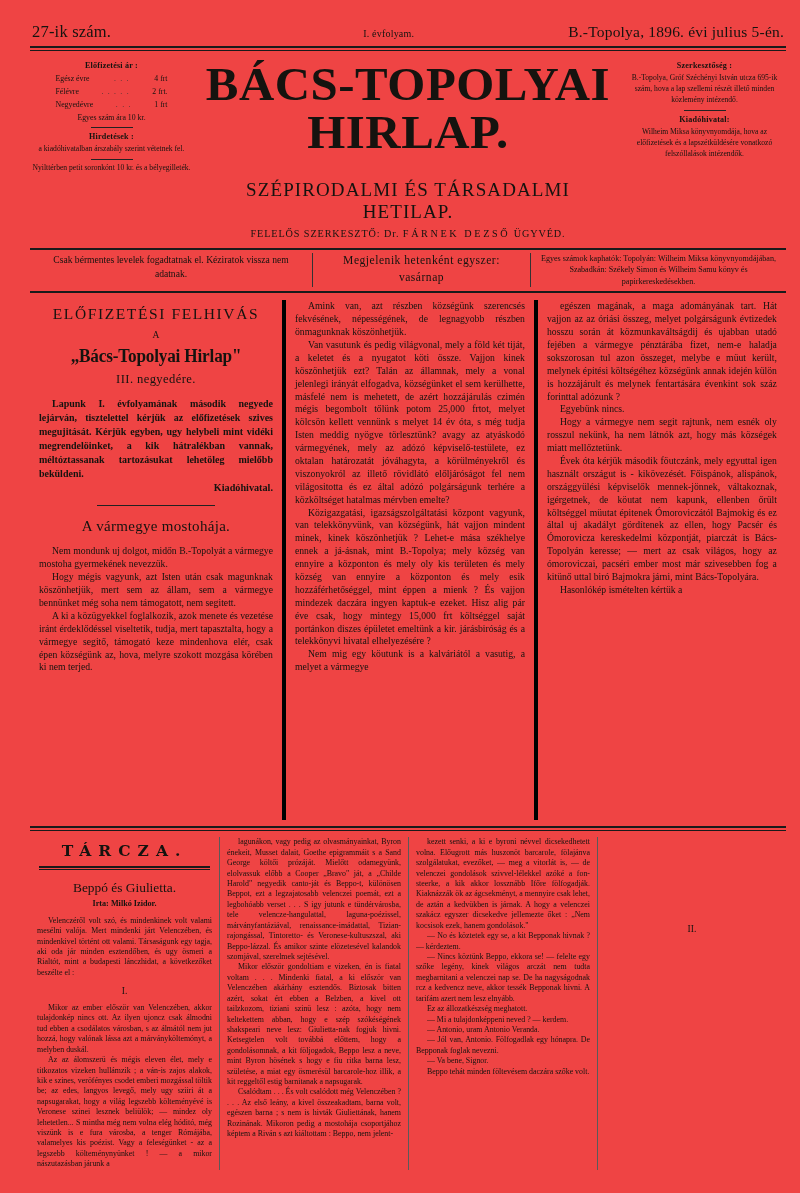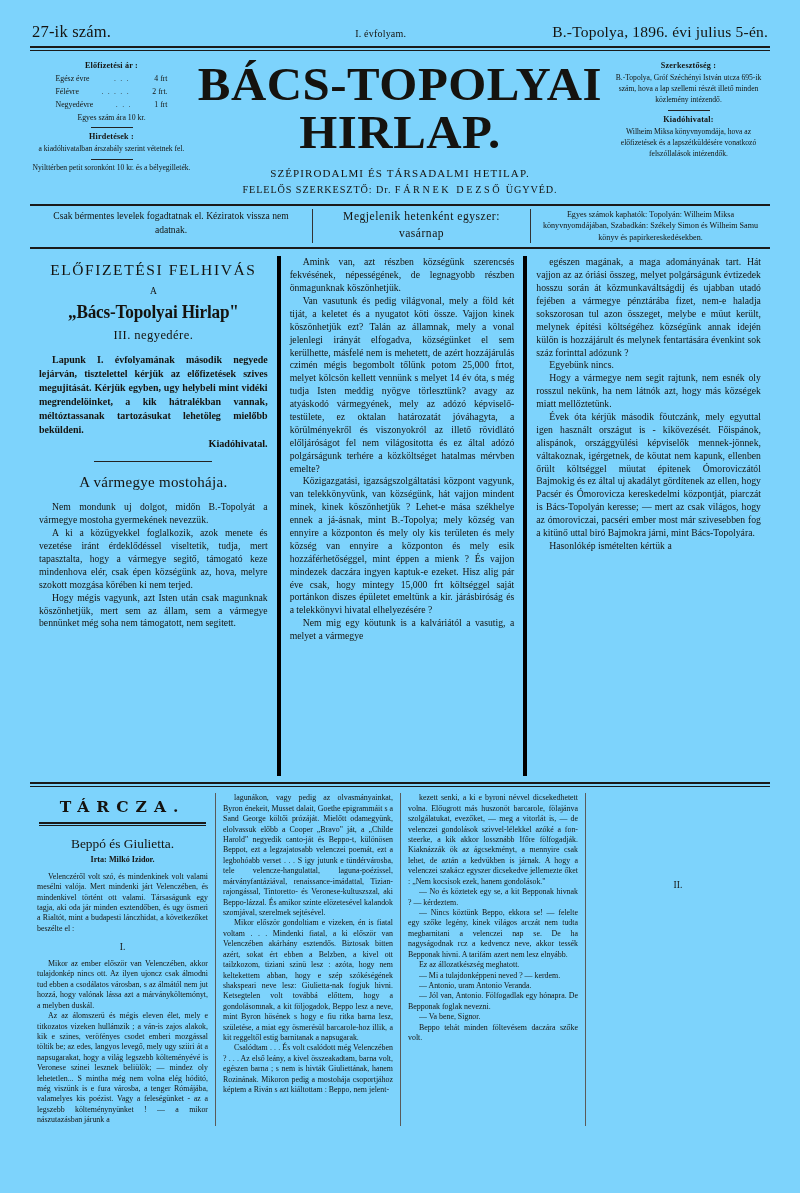--- a/index.html
+++ b/index.html
@@ -11,23 +11,23 @@
     width: 800px;
     height: 1193px;
     font-family: "Liberation Serif", "DejaVu Serif", serif;
     color: #15130f;
     position: relative;
     overflow: hidden;
   }
   .page {
     width: 800px;
     height: 1193px;
-    background: #7dd3fc;
+    background: #ef4444;
     box-sizing: border-box;
-    padding: 22px 30px 8px 30px;
+    padding: 22px 14px 8px 30px;
     position: relative;
   }
 
   
   .topline {
     display: flex;
     align-items: baseline;
     justify-content: space-between;
     font-size: 15.5px;
     letter-spacing: .2px;
@@ -99,23 +99,23 @@
   .title {
     font-family: "Liberation Serif", "DejaVu Serif", serif;
     font-weight: bold;
     font-size: 47px;
     letter-spacing: .5px;
     line-height: 1.02;
     margin: 4px 0 0 0;
     transform: scaleX(1.04);
   }
   .subtitle {
-    font-size: 11px;
+    font-size: 19px;
     letter-spacing: 1.1px;
-    margin-top: 10px;
+    margin-top: 22px;
   }
   .editorline {
     font-size: 10.2px;
     letter-spacing: .9px;
     margin-top: 5px;
   }
   .editorline .nm { letter-spacing: 2.6px; }
 
   
   .banner-wrap { margin-top: 7px; }
@@ -351,22 +351,22 @@
       <div class="appeal-a">A</div>
       <div class="appeal-paper">„Bács-Topolyai Hirlap"</div>
       <div class="appeal-q">III. negyedére.</div>
       <p class="appeal-body">Lapunk I. évfolyamának második negyede lejárván, tisztelettel kérjük az előfizetések szives megujitását. Kérjük egyben, ugy helybeli mint vidéki megrendelöinket, a kik hátralékban vannak, méltóztassanak tartozásukat lehetöleg mielőbb beküldeni.</p>
       <p class="appeal-sign">Kiadóhivatal.</p>
 
       <div class="sec-rule"></div>
 
       <div class="art-h">A vármegye mostohája.</div>
       <p>Nem mondunk uj dolgot, midőn B.-Topolyát a vármegye mostoha gyermekének nevezzük.</p>
+      <p>Hogy mégis vagyunk, azt Isten után csak magunknak köszönhetjük, mert sem az állam, sem a vármegye bennünket még soha nem támogatott, nem segitett.</p>
       <p>A ki a közügyekkel foglalkozik, azok menete és vezetése iránt érdeklődéssel viseltetik, tudja, mert tapasztalta, hogy a vármegye segitő, támogató keze mindenhova elér, csak épen községünk az, hova, melyre szokott mozgása körében ki nem terjed.</p>
-      <p>Hogy mégis vagyunk, azt Isten után csak magunknak köszönhetjük, mert sem az állam, sem a vármegye bennünket még soha nem támogatott, nem segitett.</p>
     </div>
 
     <div class="col sep">
       <p>Amink van, azt részben községünk szerencsés fekvésének, népességének, de legnagyobb részben önmagunknak köszönhetjük.</p>
       <p>Van vasutunk és pedig világvonal, mely a föld két tiját, a keletet és a nyugatot köti össze. Vajjon kinek köszönhetjük ezt? Talán az államnak, mely a vonal jelenlegi irányát elfogadva, községünket el sem kerülhette, másfelé nem is mehetett, de azért hozzájárulás czimén mégis begombolt tőlünk potom 25,000 frtot, melyet kölcsön kellett vennünk s melyet 14 év óta, s még tudja Isten meddig nyögve törlesztünk? avagy az atyáskodó vármegyének, mely az adózó képviselő-testülete, ez oktalan határozatát jóváhagyta, a körülményekről és viszonyokról az illető rövidlátó előljáróságot fel nem világositotta és ez által adózó polgárságunk terhére a közköltséget hatalmas mérvben emelte?</p>
       <p>Közigazgatási, igazságszolgáltatási központ vagyunk, van telekkönyvünk, van községünk, hát vajjon mindent minek, kinek köszönhetjük ? Lehet-e mása székhelye ennek a já-ásnak, mint B.-Topolya; mely község van ennyire a központon és mely oly kis területen és mely község van ennyire a központon és mely esik hozzáférhetőséggel, mint éppen a mienk ? És vajjon mindezek daczára ingyen kaptuk-e ezeket. Hisz alig pár éve csak, hogy mintegy 15,000 frt költséggel saját portánkon diszes épületet emeltünk a kir. járásbiróság és a telekkönyvi hivatal elhelyezésére ?</p>
       <p>Nem mig egy köutunk is a kalváriától a vasutig, a melyet a vármegye</p>
     </div>
 
     <div class="col sep">

